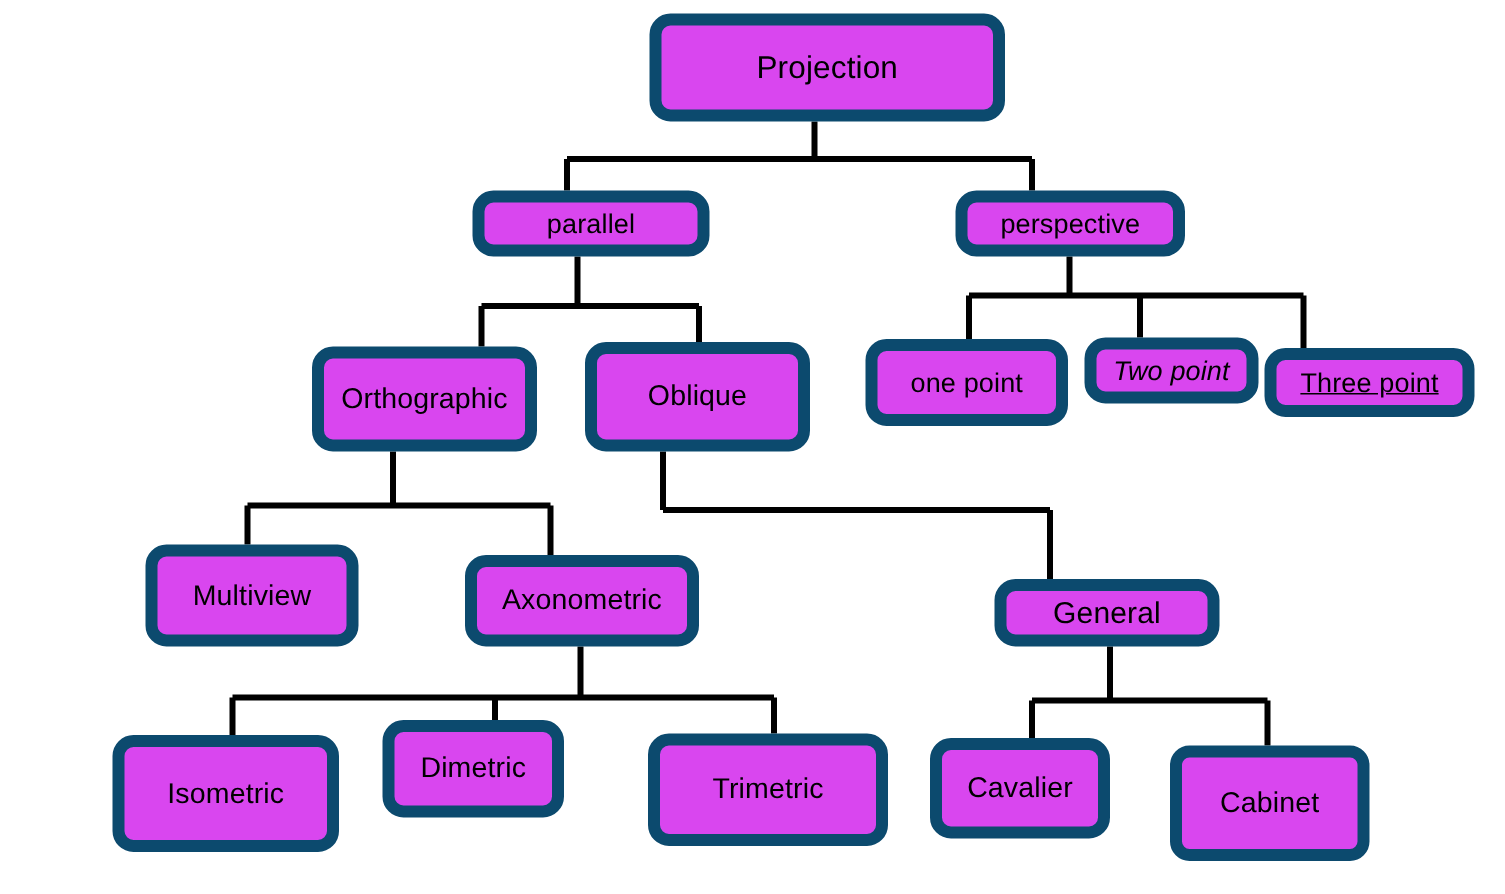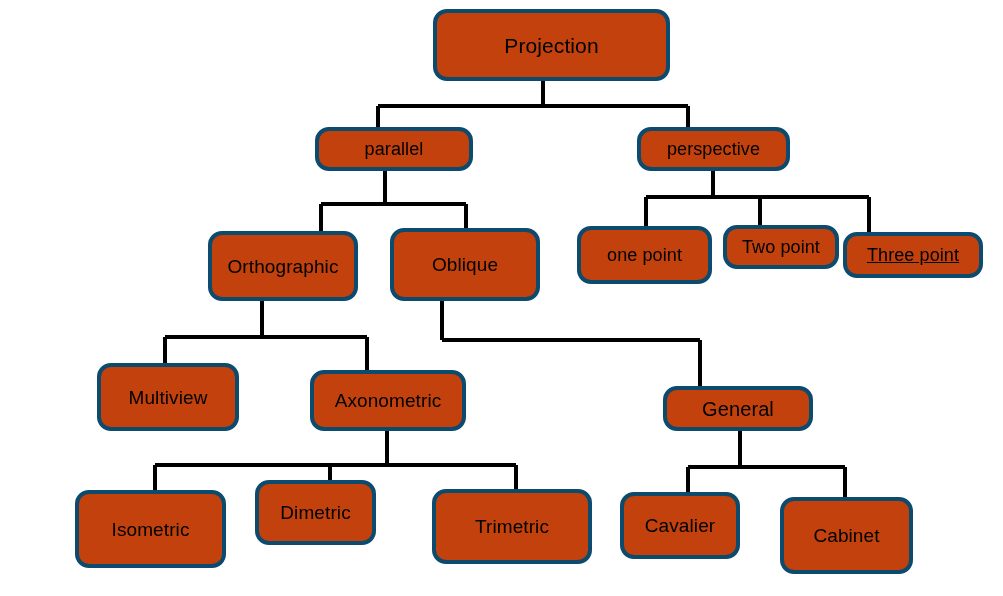--- a/index.html
+++ b/index.html
@@ -12,22 +12,22 @@
     position: relative;
     width: 1003px;
     height: 596px;
     background: #ffffff;
     overflow: hidden;
     font-family: "Liberation Sans", sans-serif;
   }
   .node {
     position: absolute;
     box-sizing: border-box;
-    background: #c2410c;
-    border: 4px solid #0c4a6e;
+    background: #d946ef;
+    border: 8px solid #0c4a6e;
     border-radius: 14px;
     display: flex;
     align-items: center;
     justify-content: center;
     color: #000000;
     z-index: 2;
     text-align: right;
   }
   .node-label {
     display: block;
@@ -78,21 +78,21 @@
       </div>
       <div class="node" style="left: 208px; top: 231px; width: 150px; height: 70px;">
         <span class="node-label" style="font-size: 19px;">Orthographic</span>
       </div>
       <div class="node" style="left: 390px; top: 228px; width: 150px; height: 73px;">
         <span class="node-label" style="font-size: 19px;">Oblique</span>
       </div>
       <div class="node" style="left: 577px; top: 226px; width: 135px; height: 58px;">
         <span class="node-label" style="font-size: 18px;">one point</span>
       </div>
-      <div class="node" style="left: 723px; top: 225px; width: 116px; height: 44px;">
+      <div class="node" style="left: 723px; top: 225px; width: 116px; height: 44px; font-style: italic;">
         <span class="node-label" style="font-size: 18px;">Two point</span>
       </div>
       <div class="node" style="left: 843px; top: 232px; width: 140px; height: 46px; text-decoration: underline;">
         <span class="node-label" style="font-size: 18px;">Three point</span>
       </div>
       <div class="node" style="left: 97px; top: 363px; width: 142px; height: 68px;">
         <span class="node-label" style="font-size: 19px;">Multiview</span>
       </div>
       <div class="node" style="left: 310px; top: 370px; width: 156px; height: 61px;">
         <span class="node-label" style="font-size: 19px;">Axonometric</span>
@@ -105,17 +105,17 @@
       </div>
       <div class="node" style="left: 255px; top: 480px; width: 121px; height: 65px;">
         <span class="node-label" style="font-size: 19px;">Dimetric</span>
       </div>
       <div class="node" style="left: 432px; top: 489px; width: 160px; height: 75px;">
         <span class="node-label" style="font-size: 19px;">Trimetric</span>
       </div>
       <div class="node" style="left: 620px; top: 492px; width: 120px; height: 67px;">
         <span class="node-label" style="font-size: 19px;">Cavalier</span>
       </div>
-      <div class="node" style="left: 780px; top: 497px; width: 133px; height: 77px;">
+      <div class="node" style="left: 780px; top: 497px; width: 133px; height: 77px; border-radius: 13px;">
         <span class="node-label" style="font-size: 19px;">Cabinet</span>
       </div>
     </div>
 </div>
 
 </body></html>

